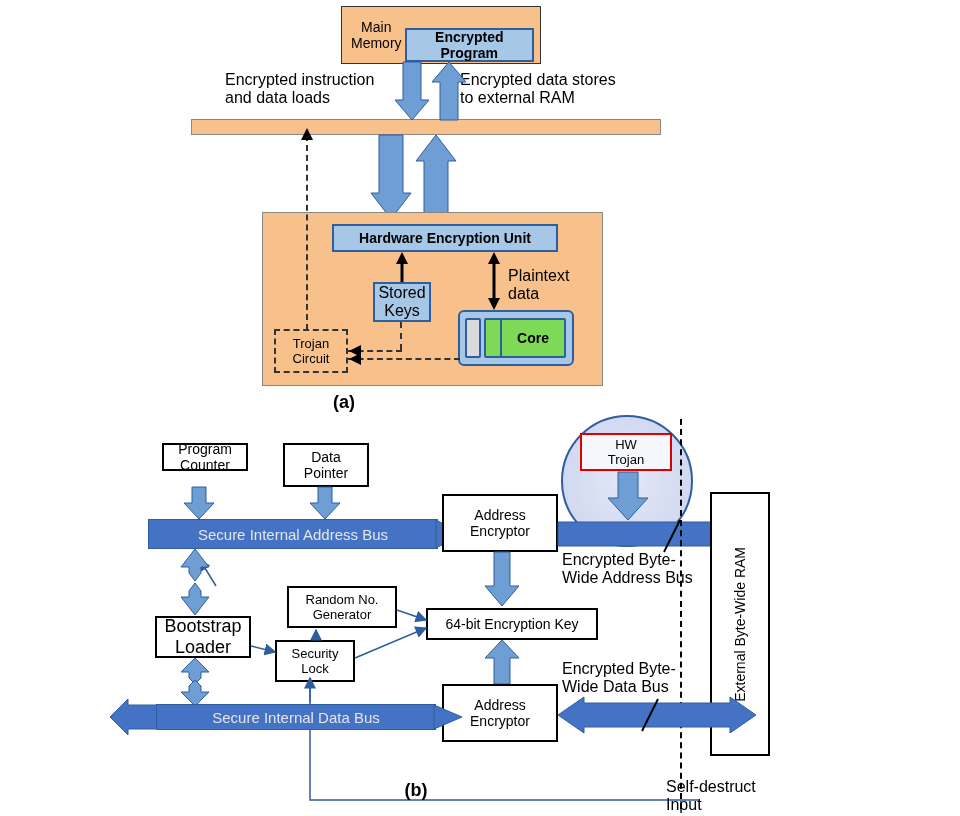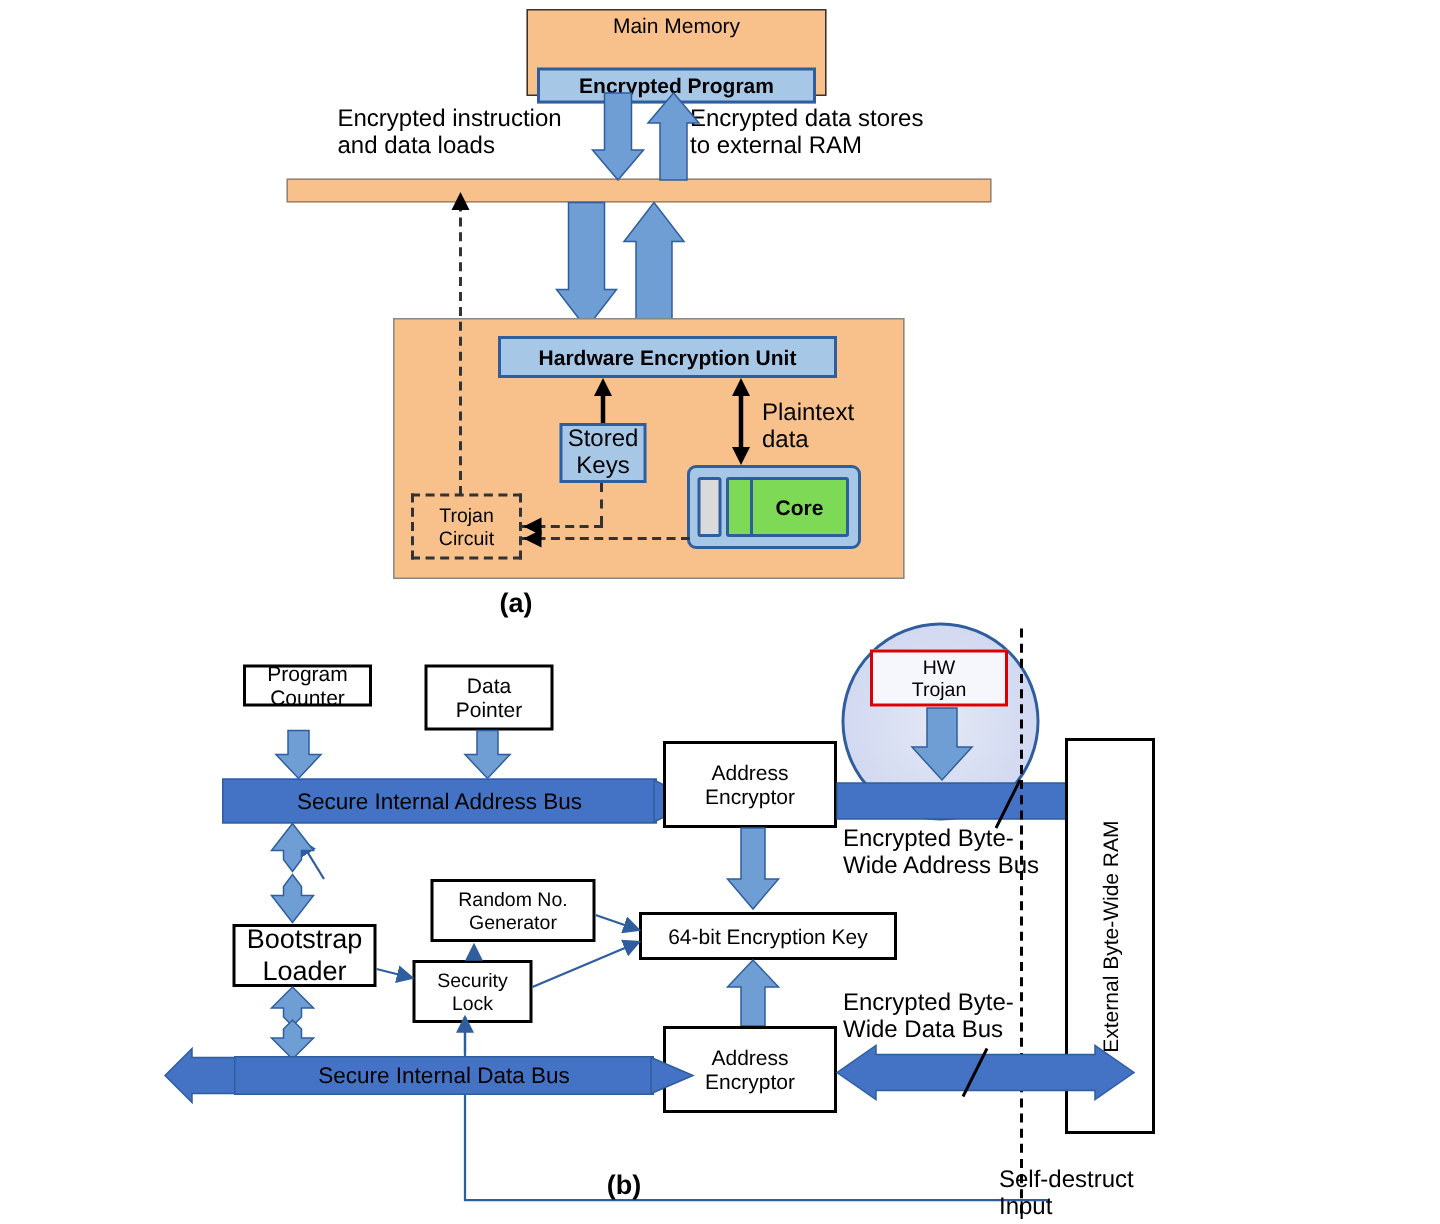--- a/index.html
+++ b/index.html
@@ -4,36 +4,36 @@
 <style>
 body{margin:0;font-family:"Segoe UI",Arial,sans-serif;font-size:14px;background:#fff;width:960px;height:816px;position:relative}
 .abs{position:absolute;box-sizing:border-box}
 .box{border:2px solid #000;background:#fff;display:flex;align-items:center;justify-content:center;text-align:center;padding:2px 6px}
 .box.peach{background:#F8C18B;border:1px solid #333}
 .box.blue{background:#A7C7E7;border:2px solid #2F5E9E}
 .box.green{background:#7ED957;border:2px solid #2F5E9E;font-weight:bold}
 .box.grey{background:#DADADA;border:2px solid #2F5E9E;font-weight:bold}
 .box.greenbox{background:#7ED957;border:2px solid #2F5E9E}
 .busbar{background:#F8C18B;border:1px solid #888;height:16px}
-.bluebus{background:#4472C4;color:#000000;border:1px solid #2F5E9E;display:flex;align-items:center;justify-content:center;font-size:15px}
+.bluebus{background:#4472C4;color:#e5e5e5;border:1px solid #2F5E9E;display:flex;align-items:center;justify-content:center;font-size:15px}
 .lbl{text-align:center;font-size:14px}
 .lblb{text-align:center;font-size:18px;font-weight:bold}
 .smallcap{font-size:16px}
 .dashbox{border:2px dashed #333;background:transparent}
 .dashline{position:absolute;border-left:2px dashed #333}
 .dashline-h{position:absolute;border-top:2px dashed #333}
 .halo{border-radius:50%;border:2px solid #2F5E9E;background:radial-gradient(circle,#E4E8F5 0%,#CFD7F0 80%,#BAC8EA 100%)}
 .redbox{border:2px solid #D00;background:#F5F7FD}
 .vertxt{writing-mode:vertical-rl;transform:rotate(180deg);text-align:center}
 svg{position:absolute;overflow:visible}
 </style>
 </head>
 <body>
 
-<div class="abs box peach" style="left:351px;top:6px;width:200px;height:58px;justify-content:flex-start;flex-direction:column;padding-top:2px">
+<div class="abs box peach" style="left:341px;top:6px;width:200px;height:58px;justify-content:flex-start;flex-direction:row;padding-top:2px">
   <span>Main Memory</span>
   <div class="box blue" style="width:170px;height:26px;margin-top:20px;font-weight:bold">
     <span>Encrypted Program</span>
   </div>
 </div>
 
 <div class="abs lbl smallcap" style="left:225px;top:71px;width:170px;text-align:left;white-space:pre-line">Encrypted instruction
 and data loads</div>
 <div class="abs lbl smallcap" style="left:460px;top:71px;width:180px;text-align:left;white-space:pre-line">Encrypted data stores
 to external RAM</div>

